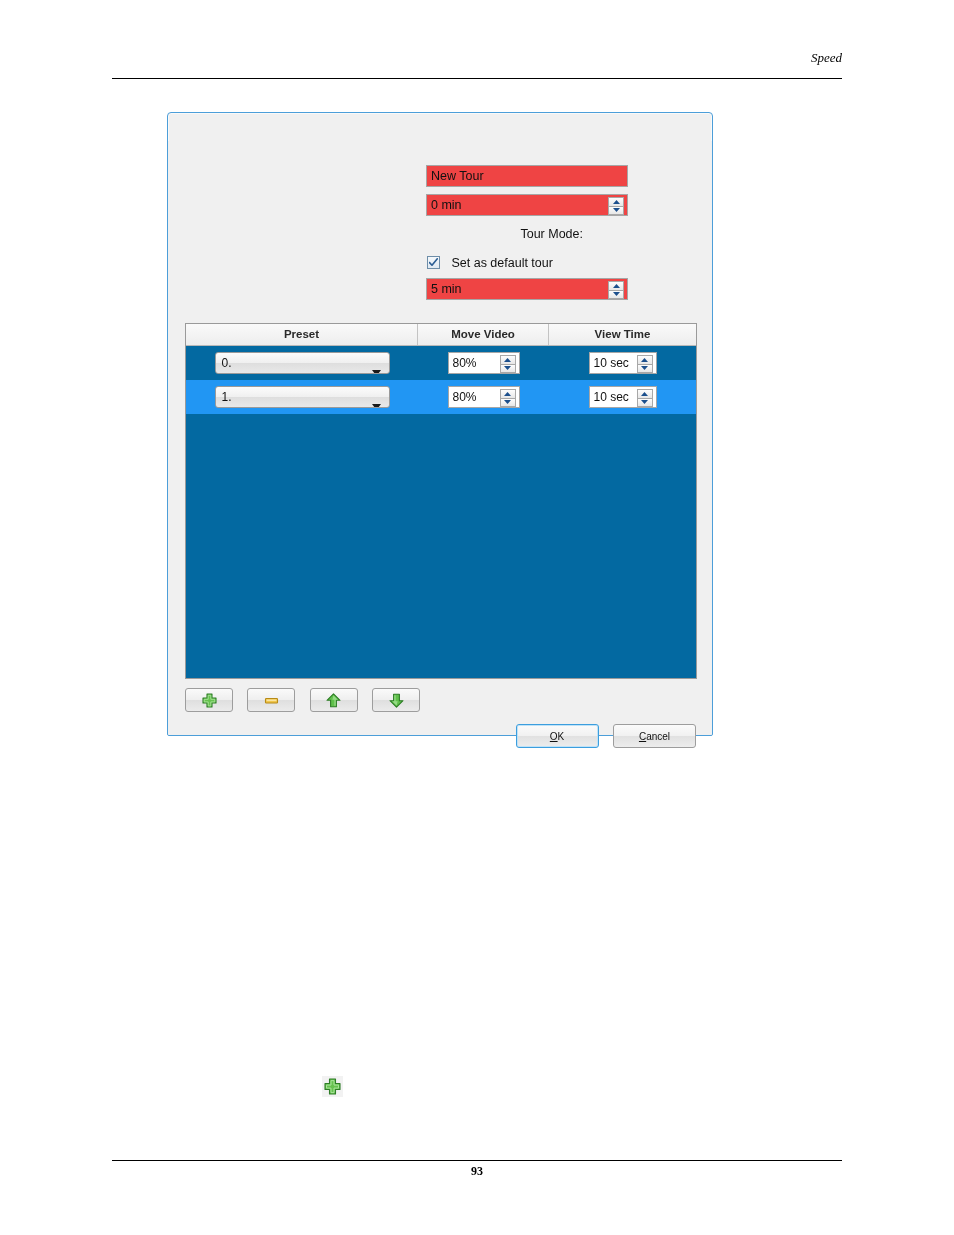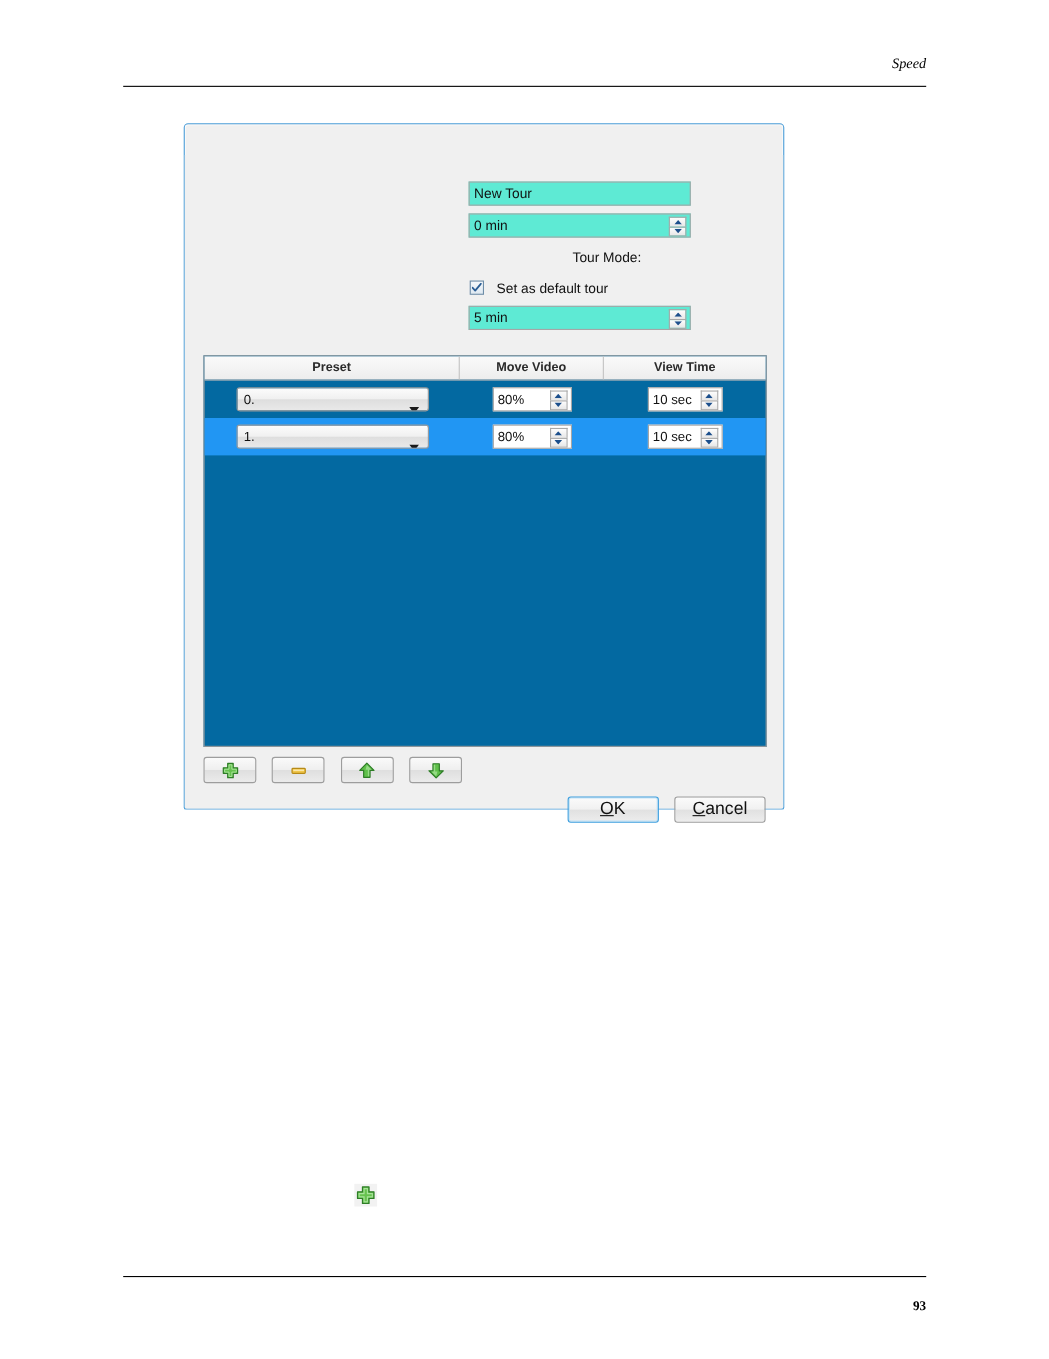--- a/index.html
+++ b/index.html
@@ -24,24 +24,23 @@
   .header-rule {
     position:absolute; left:112px; top:78px; width:730px; height:1px;
     background:#000;
   }
   .footer-rule {
     position:absolute; left:112px; top:1160px; width:730px; height:1px;
     background:#000;
   }
   .page-number {
     position:absolute; left:112px; top:1164px; width:730px;
-    text-align:right;
+    text-align:center;
     font-weight:bold; font-size:12px; color:#000;
     font-family:"Liberation Serif", serif;
-    margin-top:16px;
   }
 
   .inline-plus-icon {
     position:absolute; left:322px; top:1076px;
     width:21px; height:21px;
   }
 
   
   .dialog {
     position:absolute;
@@ -86,21 +85,21 @@
   }
   .flabel {
     position:absolute; right:0; top:0;
     width:240px; text-align:right;
     font-size:12.5px; color:#111;
     line-height:22px;
     white-space:nowrap;
   }
 
   .textbox {
-    background:#5eead4;
+    background:#ef4444;
     border:1px solid #a6a6a6;
     height:22px;
     font-size:12.5px;
     color:#111;
     padding:0 4px;
     line-height:20px;
     font-family:"Liberation Sans", sans-serif;
     white-space:nowrap;
     overflow:hidden;
   }
@@ -228,21 +227,21 @@
     cursor:pointer;
     vertical-align:top;
   }
 
   .footer-btns { position:absolute; right:16px; top:583px; }
   .btn {
     width:83px; height:24px;
     border:1px solid #9d9d9d;
     border-radius:3px;
     background: linear-gradient(to bottom,#fbfbfb 0%,#f1f1f1 48%,#e1e1e1 52%,#ededed 100%);
-    font-size:16px; color:#111;
+    font-size:10px; color:#111;
     display:inline-flex; align-items:center; justify-content:center;
     margin-left:10px;
     cursor:pointer;
     font-family:"Liberation Sans", sans-serif;
   }
   .btn.default {
     border:1px solid #3c9ede;
     box-shadow: 0 0 0 1px #bfe2f7 inset;
   }
   .btn u { text-decoration: underline; }

